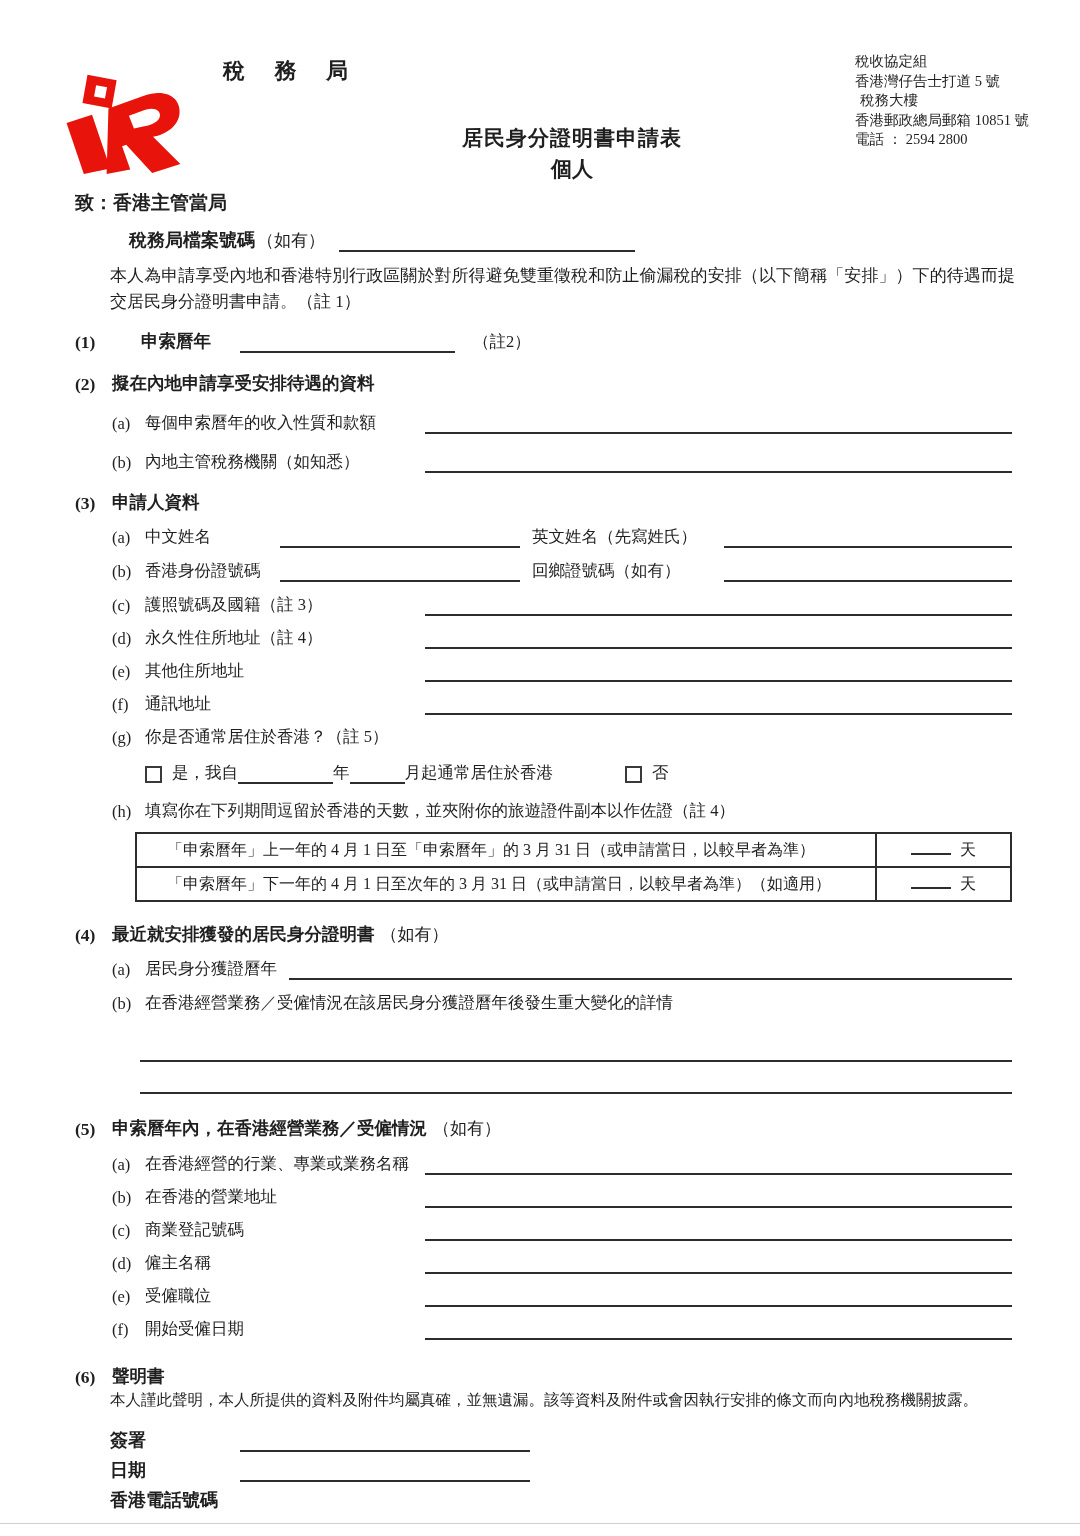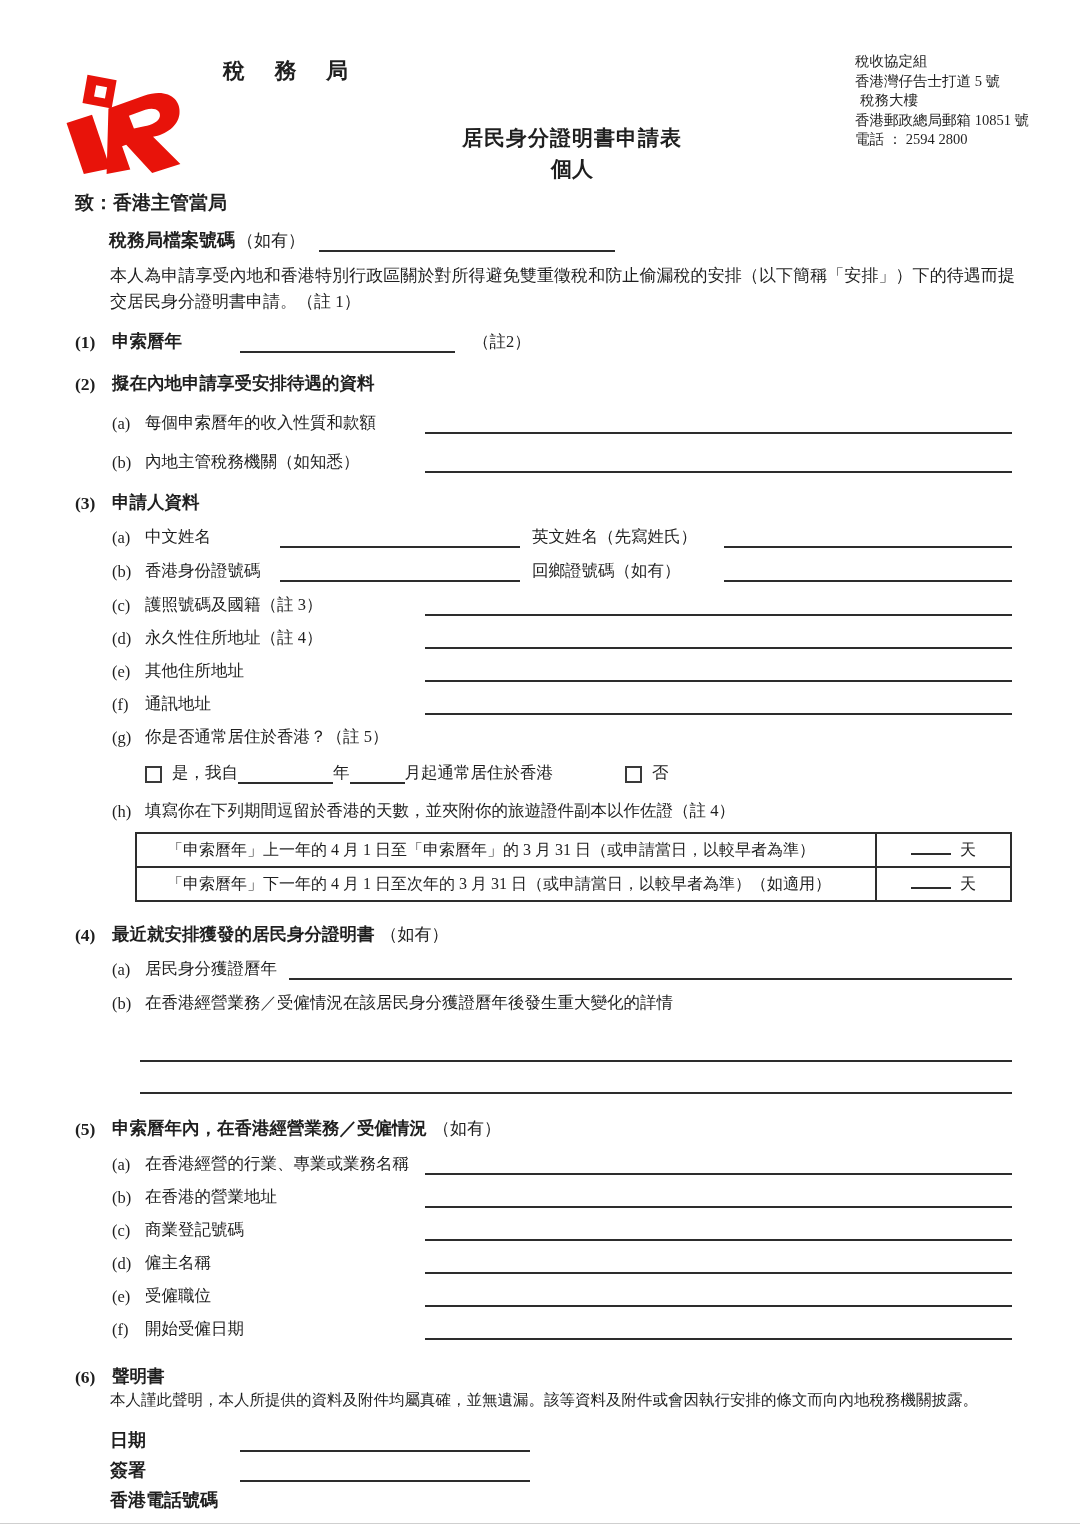--- a/index.html
+++ b/index.html
@@ -16,35 +16,35 @@
   .addr { position:absolute; left:855px; top:52px; font-size:14.5px; line-height:19.5px; }
   .addr div:nth-child(3) { padding-left:5px; }
   .title-block { position:absolute; left:0; right:0; top:124px; text-align:center; transform:translateX(32px); }
   .title-block .t1 { font-size:21px; font-weight:bold; letter-spacing:1px; }
   .title-block .t2 { font-size:21px; font-weight:bold; margin-top:3px; }
   
   .content { padding:0 68px 0 75px; font-size:17px; }
   .row { display:flex; align-items:flex-end; }
   .fill { border-bottom:2px solid #2d2d2d; height:20px; }
   .salutation { font-size:19px; font-weight:bold; }
-  .file-row { margin-top:12px; margin-left:34px; }
+  .file-row { margin-top:12px; margin-left:54px; }
   .file-row .lbl { font-size:18px; font-weight:bold; }
   .file-row .hint { font-size:17px; margin-left:2px; }
   .file-row .fill { width:296px; margin-left:14px; }
   .intro { margin-top:11px; margin-left:35px; width:905px; font-size:17px; line-height:26px; text-align:justify; }
   
   .sec { margin-top:15px; }
   .sec-num { width:37px; flex:none; font-weight:bold; font-size:17.5px; }
   .sec-title { font-weight:bold; font-size:17.5px; }
   .sec-hint { font-size:17px; margin-left:6px; }
   .sub { margin-left:37px; }
   .key { width:33px; flex:none; font-size:16.5px; }
   .ilabel { flex:none; font-size:16.5px; }
   
-  .s1 .sec-title { width:128px; }
+  .s1 .sec-title { width:128px;text-align:center; }
   .s1 .fill { width:215px; }
   .s1 .note { margin-left:18px; font-size:16.5px; }
   
   .lrow { margin-top:17px; }
   .lrow .ilabel { width:280px; }
   .lrow .fill { flex:1; }
   .lrow5 { margin-top:11px; }
   .lrow5 .ilabel { width:280px; }
   .lrow5 .fill { flex:1; }
   
@@ -268,28 +268,28 @@
     </div>
 
     <div class="row sec" style="margin-top:24px;">
       <span class="sec-num">(6)</span>
       <span class="sec-title">聲明書</span>
     </div>
     <div class="decl">本人謹此聲明，本人所提供的資料及附件均屬真確，並無遺漏。該等資料及附件或會因執行安排的條文而向內地稅務機關披露。</div>
 
     <div class="sig-block">
       <div class="sig-row">
+        <span class="slbl">簽署</span>
+        <span class="fill"></span>
+      </div>
+      <div class="sig-row">
         <span class="slbl">日期</span>
         <span class="fill"></span>
       </div>
       <div class="sig-row">
-        <span class="slbl">簽署</span>
-        <span class="fill"></span>
-      </div>
-      <div class="sig-row">
         <span class="slbl">香港電話號碼</span>
 
       </div>
     </div>
 
   </div>
 
   <div class="scan-edge"></div>
 </div>
 

